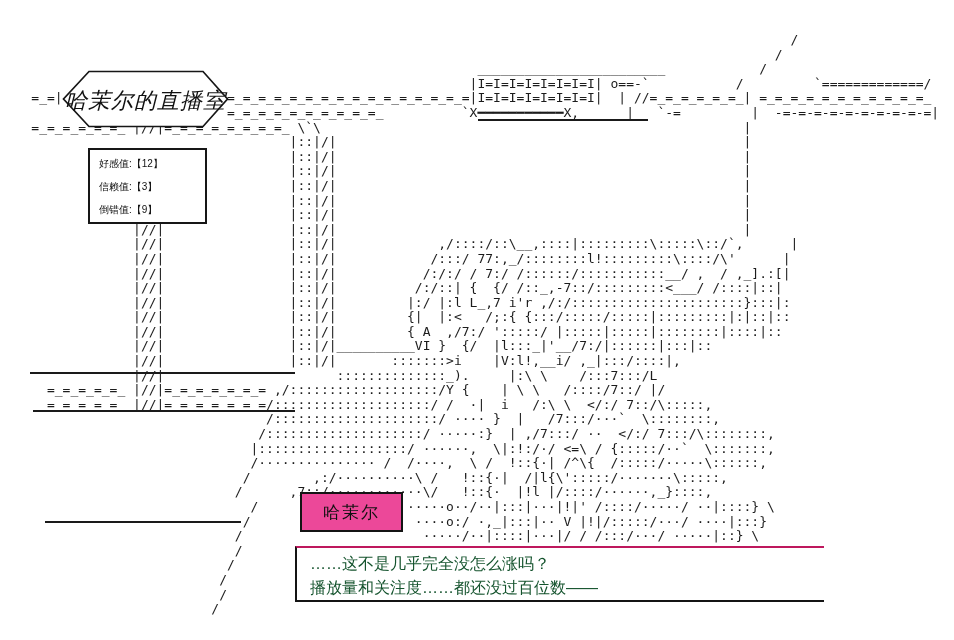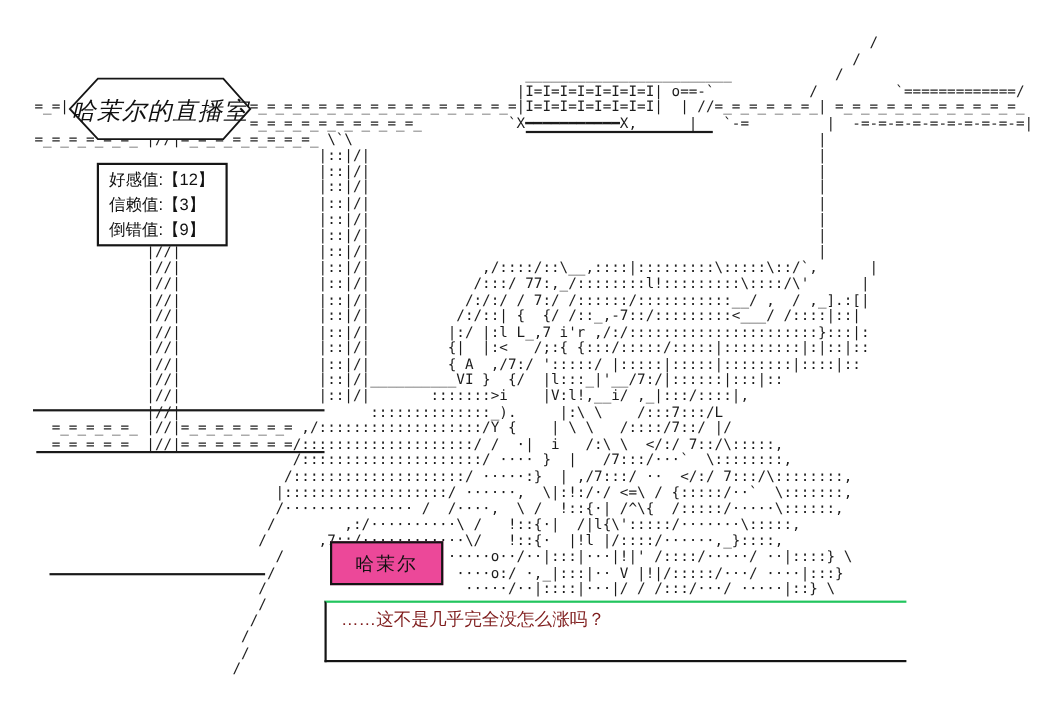--- a/index.html
+++ b/index.html
@@ -17,30 +17,30 @@
   #fence-underline{left:478px;top:119px;width:170px;height:1.5px;}
   
   #sign{position:absolute;left:62px;top:70px;width:167px;height:58px;z-index:4;}
   #sign svg{position:absolute;left:0;top:0;}
   #sign .label{position:absolute;left:0;top:2px;width:100%;height:100%;
                display:flex;align-items:center;justify-content:center;
                font-size:22px;letter-spacing:1px;color:#111;font-style:italic;}
   
   #stats{position:absolute;left:88px;top:148px;width:119px;height:76px;z-index:4;
          background:#fff;border:2px solid #161616;box-sizing:border-box;
-         padding:2px 0 0 9px;font-size:15px;line-height:23px;color:#111;}
+         padding:2px 0 0 9px;font-size:10px;line-height:23px;color:#111;}
   
   #dialog-name{position:absolute;left:300px;top:492px;width:103px;height:40px;z-index:6;
                background:#ec4899;border:2px solid #141414;box-sizing:border-box;
                display:flex;align-items:center;justify-content:center;
                font-size:17px;letter-spacing:2px;color:#111;}
   #dialog-body{position:absolute;left:295px;top:546px;width:529px;height:56px;z-index:5;
-               background:#fff;border-top:2px solid #22c55e;border-left:2px solid #141414;
+               background:#fff;border-top:2px solid #be185d;border-left:2px solid #141414;
                border-bottom:2px solid #141414;box-sizing:border-box;
-               padding:4px 0 0 13px;font-size:16px;line-height:24px;color:#7f1d1d;}
+               padding:4px 0 0 13px;font-size:16px;line-height:24px;color:#14532d;}
 </style>
 </head>
 <body>
 
 <div id="screen">
 
   <pre id="art">                                                                                                     /
                                                                                                    /
                                                              ________________________            /
                                                             |I=I=I=I=I=I=I=I| o==-`           /         `=============/
@@ -98,15 +98,16 @@
     <div>信赖值:【3】</div>
     <div>倒错值:【9】</div>
   </div>
 
   <div id="dialog-name">
     <span>哈茉尔</span>
   </div>
 
   <div id="dialog-body">
     <div>……这不是几乎完全没怎么涨吗？</div>
+    <div>播放量和关注度……都还没过百位数——</div>
   </div>
 
 </div>
 
 </body></html>

